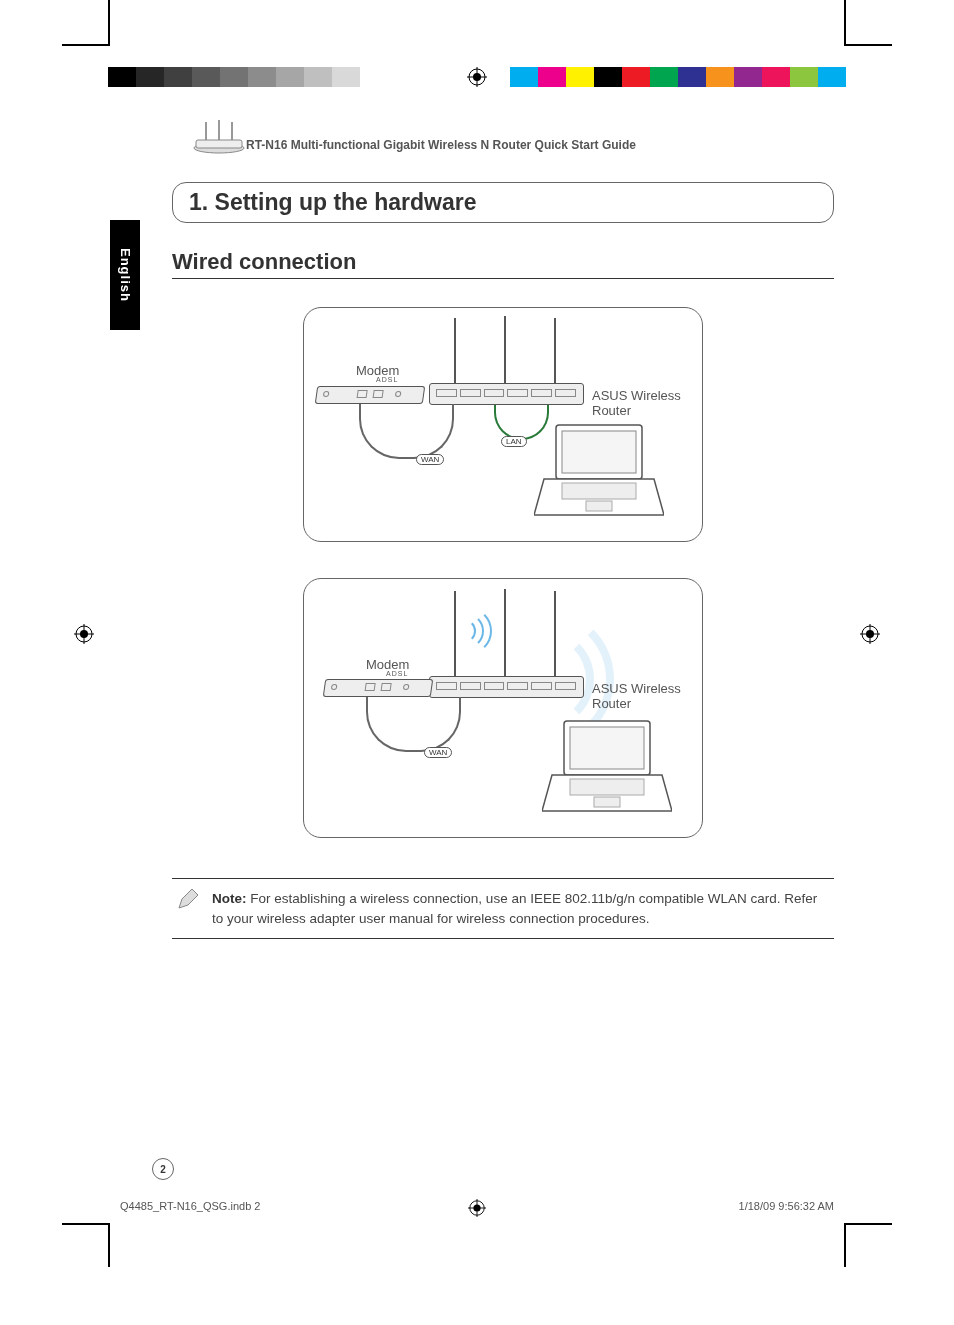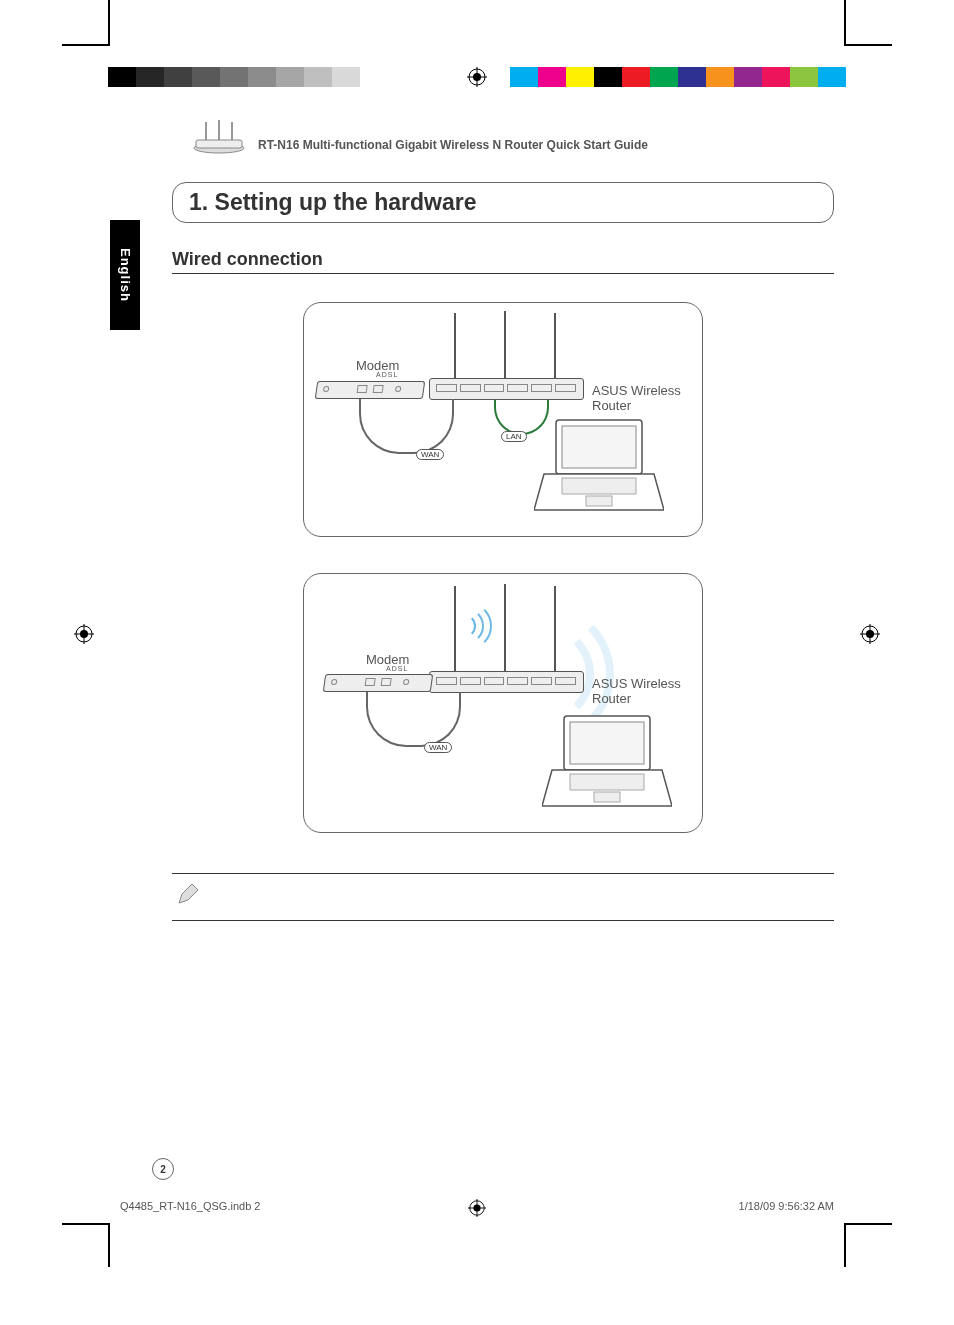--- a/index.html
+++ b/index.html
@@ -32,21 +32,21 @@
     position: absolute;
     top: 120px;
     left: 110px;
     right: 110px;
     bottom: 145px;
   }
 
   .header-row {
     display: flex;
     align-items: flex-end;
-    gap: 12px;
+    gap: 0;
     margin-left: 82px;
     margin-bottom: 28px;
   }
   .router-glyph { width: 54px; height: 34px; }
   .doc-title {
     font-size: 12px;
     font-weight: bold;
     color: #555;
     padding-bottom: 2px;
   }
@@ -76,21 +76,21 @@
     border-radius: 14px;
     padding: 6px 16px;
     font-size: 23px;
     font-weight: bold;
     color: #333;
     margin-bottom: 26px;
     width: 100%;
   }
 
   .subheading {
-    font-size: 18px;
+    font-size: 22px;
     font-weight: bold;
     color: #333;
     border-bottom: 1px solid #333;
     padding-bottom: 3px;
     margin-bottom: 28px;
   }
 
   .diagram-box {
     width: 400px;
     height: 235px;
@@ -335,20 +335,23 @@
       <div class="cable-lbl" style="left:120px;top:168px;">WAN</div>
     </div>
 
     <div class="note-block">
       <div class="pencil-icon">
         <svg viewBox="0 0 22 22">
             <polygon points="3,19 6,10 16,0 22,6 12,16" fill="#ddd" stroke="#888"></polygon>
             <polygon points="3,19 6,16 0,22" fill="#888"></polygon>
           </svg>
       </div>
+      <div class="note-text">
+        <b>Note:</b><span> For establishing a wireless connection, use an IEEE 802.11b/g/n compatible WLAN card. Refer to your wireless adapter user manual for wireless connection procedures.</span>
+      </div>
     </div>
   </div>
 
   <div class="page-num">2</div>
 </div>
 
 <div class="footer-line">
   <span>Q4485_RT-N16_QSG.indb   2</span>
   <span>1/18/09   9:56:32 AM</span>
 </div>

